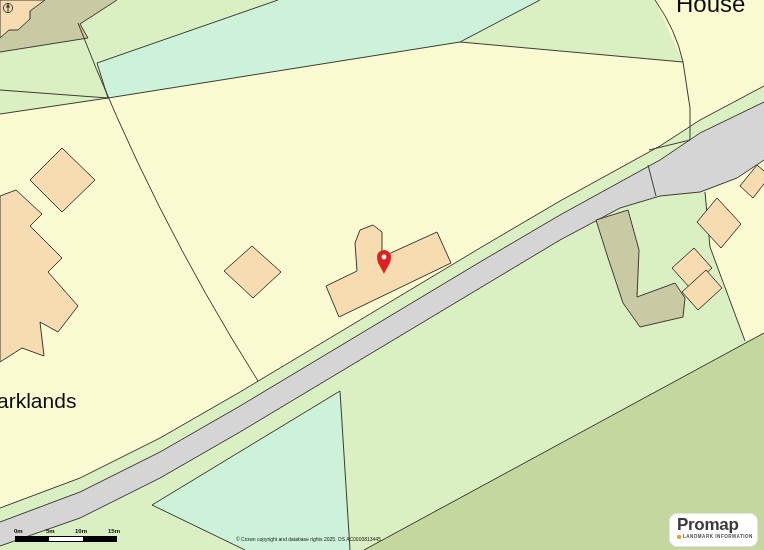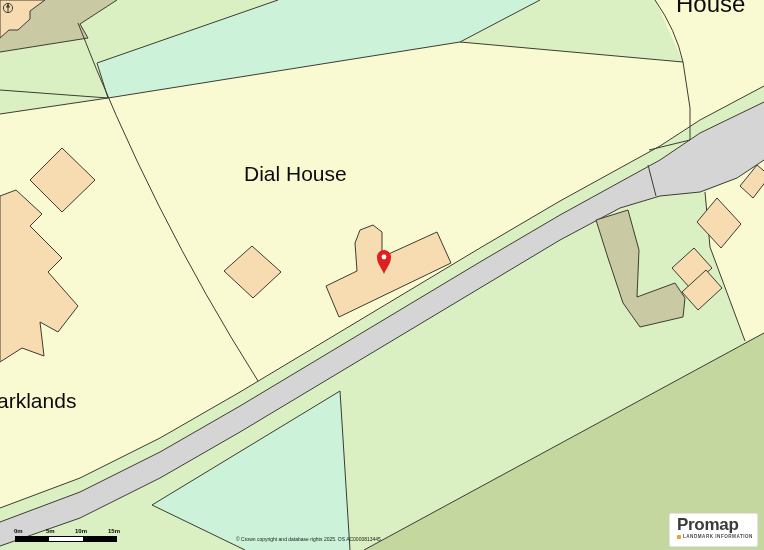--- a/index.html
+++ b/index.html
@@ -18,21 +18,21 @@
   #scalebar .bar{
     position:absolute;left:1px;top:8px;width:102px;height:6px;
     border:1px solid #000;box-sizing:border-box;display:flex;background:#fff;
   }
   #scalebar .seg{flex:1;}
   .seg-dark{background:#000;}
   .seg-light{background:#fff;}
   #copyright{position:absolute;left:236px;top:536px;font-size:5px;color:#1a1a1a;}
   #promap{
     position:absolute;left:669px;top:513px;width:89px;height:34px;
-    background:#fff;border:1px solid #e3e3e3;border-radius:2px;box-sizing:border-box;
+    background:#fff;border:1px solid #e3e3e3;border-radius:8px;box-sizing:border-box;
     padding:1px 0 0 7px;
   }
   #promap .brand{font-size:17px;font-weight:bold;color:#3a3a3a;line-height:19px;letter-spacing:-0.3px;}
   #promap .tagline{display:flex;align-items:center;gap:2px;margin-top:0;}
   #promap .dot{width:4px;height:4px;border-radius:1px;}
   #promap .tagtext{font-size:4.6px;font-weight:bold;letter-spacing:0.5px;color:#4a4a4a;}
   .boundary{fill:none;stroke-width:1;}
 </style>
 </head>
 <body>
@@ -100,21 +100,20 @@
       <line x1="8" y1="12.5" x2="8" y2="6" stroke-width="1" stroke="#3c3c34"></line>
       <polygon points="8,3.2 5.9,7.4 10.1,7.4" fill="#3c3c34"></polygon>
     </g>
 
     <g>
       <path d="M384,274 C381,267 377,263.5 377,257 A7,7 0 1 1 391,257 C391,263.5 387,267 384,274 Z" fill="#e01f1f"></path>
       <circle cx="384" cy="257" r="2.4" fill="#ffffff"></circle>
     </g>
   </svg>
 
-  <div class="lbl" id="lbl-dial">Dial House</div>
   <div class="lbl" id="lbl-house">House</div>
   <div class="lbl" id="lbl-park">arklands</div>
 
   <div id="scalebar">
     <span class="tick" id="tick-0">0m</span>
     <span class="tick" id="tick-5">5m</span>
     <span class="tick" id="tick-10">10m</span>
     <span class="tick" id="tick-15">15m</span>
     <div class="bar">
       <div class="seg seg-dark"></div>

